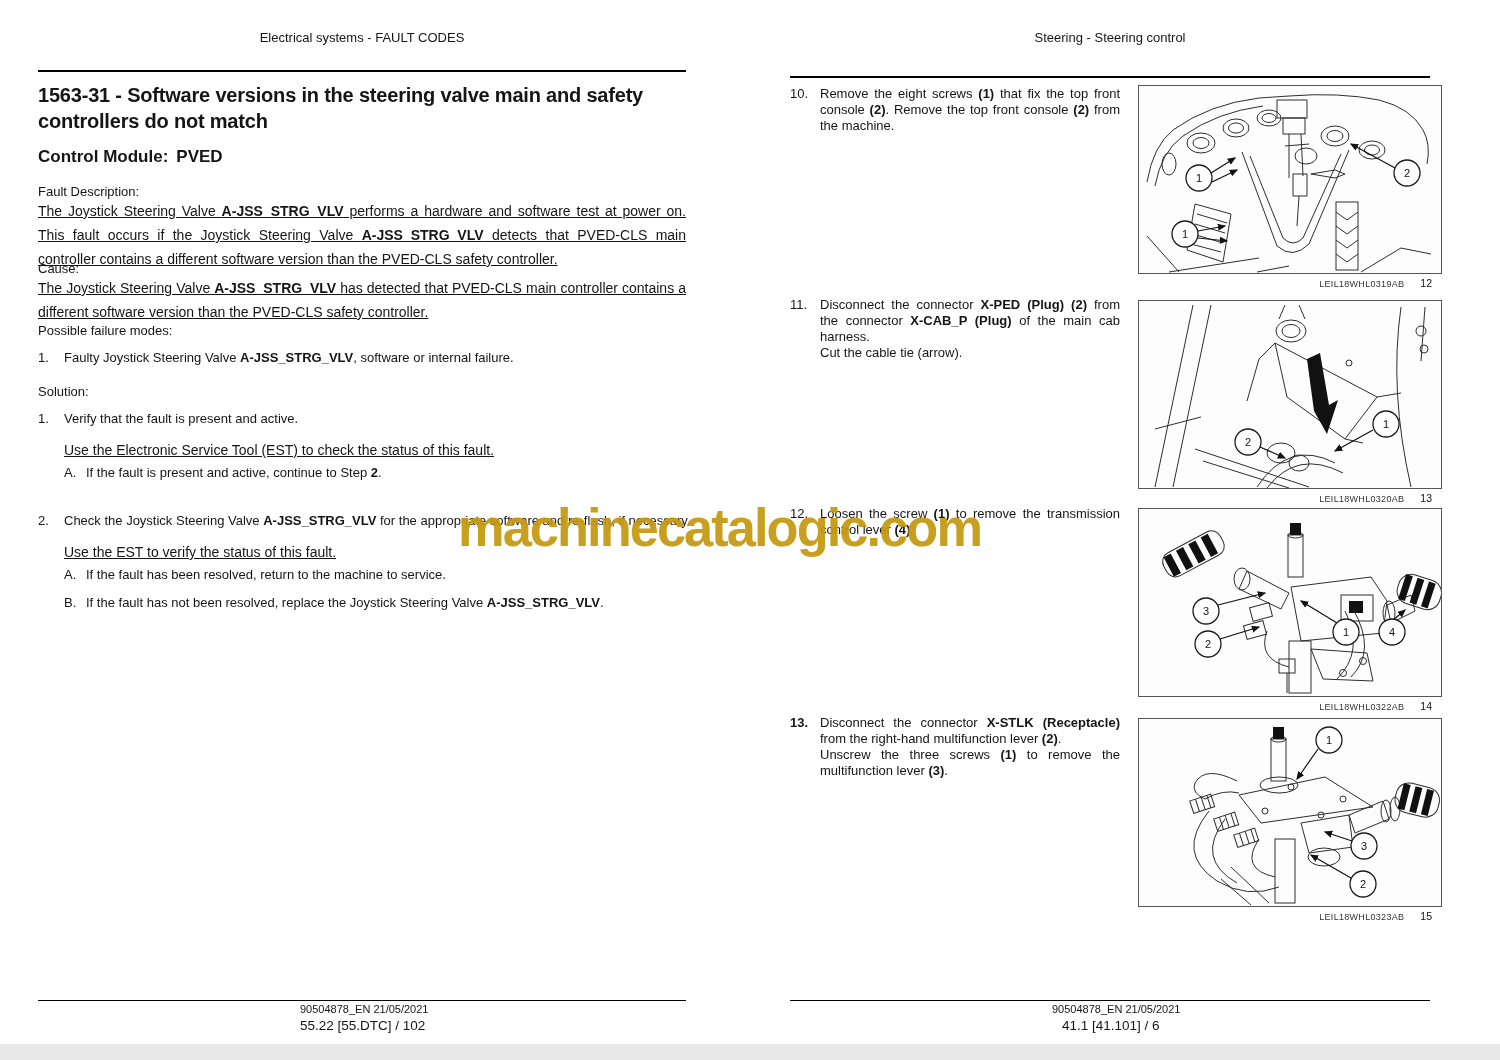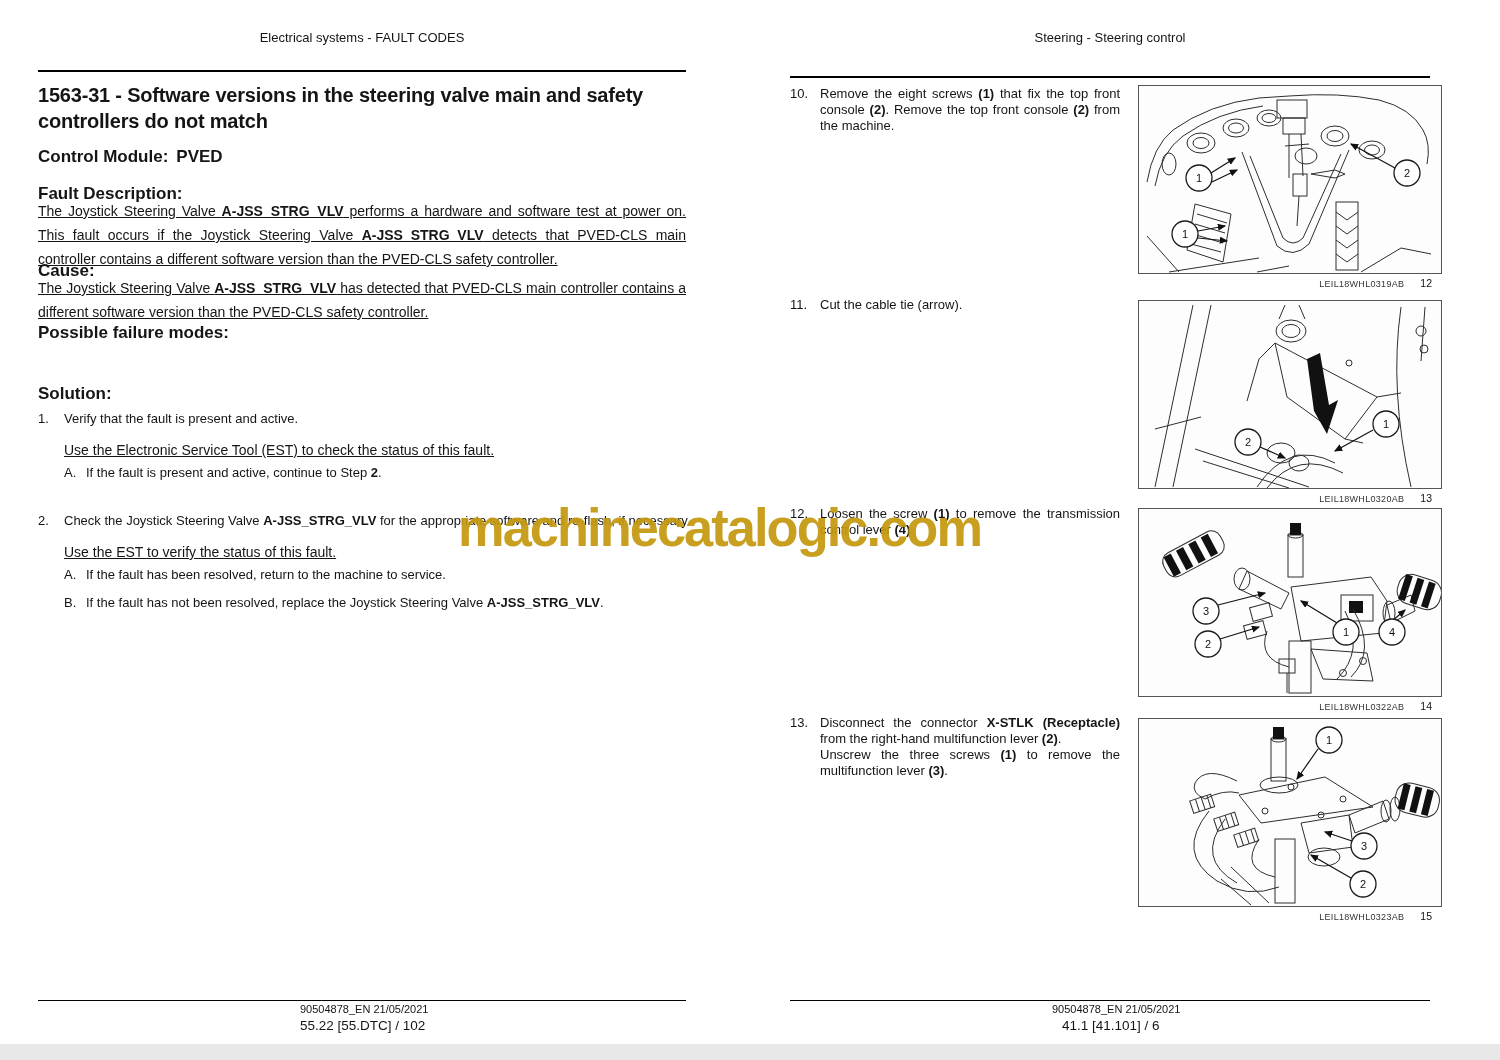--- a/index.html
+++ b/index.html
@@ -9,21 +9,21 @@
     margin:0 auto;
   }
   .abs { position:absolute; }
   .center { text-align:center; }
   .rule { position:absolute; border-top:2px solid #000; height:0; }
   .rule-thin { position:absolute; border-top:1.5px solid #000; height:0; }
   .hdr { font-size:13px; }
   .title { font-size:20px; font-weight:bold; line-height:26px; letter-spacing:-0.2px; }
   .cm { font-size:17px; font-weight:bold; }
   .cm .cmv { margin-left:8px; }
-  .sh { font-size:17px; font-weight:bold; }
+  .sh { font-size:13px; font-weight:normal; }
   .p { font-size:14px; line-height:24px; text-align:justify;text-decoration:underline; }
   .li { font-size:13px; line-height:16px; padding-left:26px; text-indent:-26px; text-align:justify; }
   .li .num { display:inline-block; width:26px; text-indent:0; }
   .ls { font-size:13px; line-height:16px; padding-left:22px; text-indent:-22px; text-align:justify; }
   .ls .num { display:inline-block; width:22px; text-indent:0; }
   .stepnum { font-size:13px; line-height:16px; }
   .steptext { font-size:13px; line-height:16px; }
   .stepline { text-align:justify; }
   .fig { position:absolute; width:302px; height:187px; border:1px solid #555; background:#fdfdfd; }
   .fig svg { width:100%; height:100%; display:block; }
@@ -56,20 +56,23 @@
     <span>Control Module:</span><span class="cmv">PVED</span>
   </div>
 
   <div class="abs sh" style="left:38px; top:184px;">Fault Description:</div>
   <div class="abs p" style="left:38px; top:199px; width:648px;"><span>The Joystick Steering Valve </span><span style="font-weight: bold;">A-JSS_STRG_VLV</span><span> performs a hardware and software test at power on.  This fault occurs if the Joystick Steering Valve </span><span style="font-weight: bold;">A-JSS_STRG_VLV</span><span> detects that PVED-CLS main controller contains a different software version than the PVED-CLS safety controller.</span></div>
 
   <div class="abs sh" style="left:38px; top:261px;">Cause:</div>
   <div class="abs p" style="left:38px; top:276px; width:648px;"><span>The Joystick Steering Valve </span><span style="font-weight: bold;">A-JSS_STRG_VLV</span><span> has detected that PVED-CLS main controller contains a different software version than the PVED-CLS safety controller.</span></div>
 
   <div class="abs sh" style="left:38px; top:323px;">Possible failure modes:</div>
+  <div class="abs li" style="left:38px; top:350px; width:648px;">
+    <span class="num">1.</span><span><span>Faulty Joystick Steering Valve </span><span style="font-weight: bold;">A-JSS_STRG_VLV</span><span>, software or internal failure.</span></span>
+  </div>
 
   <div class="abs sh" style="left:38px; top:384px;">Solution:</div>
 
   <div class="abs li" style="left:38px; top:411px; width:648px;">
     <span class="num">1.</span><span><span>Verify that the fault is present and active.</span></span>
   </div>
   <div class="abs p" style="left:64px; top:438px; width:622px;"><span>Use the Electronic Service Tool (EST) to check the status of this fault.</span></div>
   <div class="abs ls" style="left:64px; top:465px; width:622px;">
     <span class="num">A.</span><span><span>If the fault is present and active, continue to Step </span><span style="font-weight: bold;">2</span><span>.</span></span>
   </div>
@@ -92,29 +95,30 @@
   <div class="abs hdr center" style="left:790px; top:30px; width:640px;">Steering - Steering control</div>
   <div class="rule" style="left:790px; top:76px; width:640px;"></div>
 
   <div class="abs stepnum" style="left:790px; top:86px;">10.</div>
   <div class="abs steptext" style="left:820px; top:86px; width:300px;">
     <div class="stepline"><span>Remove the eight screws </span><span style="font-weight: bold;">(1)</span><span> that fix the top front console </span><span style="font-weight: bold;">(2)</span><span>.  Remove the top front console </span><span style="font-weight: bold;">(2)</span><span> from the machine.</span></div>
   </div>
 
   <div class="abs stepnum" style="left:790px; top:297px;">11.</div>
   <div class="abs steptext" style="left:820px; top:297px; width:300px;">
+    <div class="stepline"><span>Disconnect the connector </span><span style="font-weight: bold;">X-PED (Plug) (2)</span><span> from the connector </span><span style="font-weight: bold;">X-CAB_P (Plug)</span><span> of the main cab harness.</span></div>
     <div class="stepline"><span>Cut the cable tie (arrow).</span></div>
   </div>
 
   <div class="abs stepnum" style="left:790px; top:506px;">12.</div>
   <div class="abs steptext" style="left:820px; top:506px; width:300px;">
     <div class="stepline"><span>Loosen the screw </span><span style="font-weight: bold;">(1)</span><span> to remove the transmission control lever </span><span style="font-weight: bold;">(4)</span><span>.</span></div>
   </div>
 
-  <div class="abs stepnum" style="left:790px; top:715px;">13.</div>
+  <div class="abs stepnum" style="left:790px; top:715px;font-weight:bold;">13.</div>
   <div class="abs steptext" style="left:820px; top:715px; width:300px;">
     <div class="stepline"><span>Disconnect the connector </span><span style="font-weight: bold; margin-top: 35px;">X-STLK (Receptacle)</span><span> from the right-hand multifunction lever </span><span style="font-weight: bold;">(2)</span><span>.</span></div>
     <div class="stepline"><span>Unscrew the three screws </span><span style="font-weight: bold;">(1)</span><span> to remove the multifunction lever </span><span style="font-weight: bold;">(3)</span><span>.</span></div>
   </div>
 
   <div class="fig" style="left:1138px; top:85px;">
     <svg viewBox="0 0 302 187">
       <defs>
           <marker id="ah12" markerWidth="8" markerHeight="8" refX="6" refY="3" orient="auto">
             <path d="M0,0 L7,3 L0,6 Z" fill="#111"></path>

